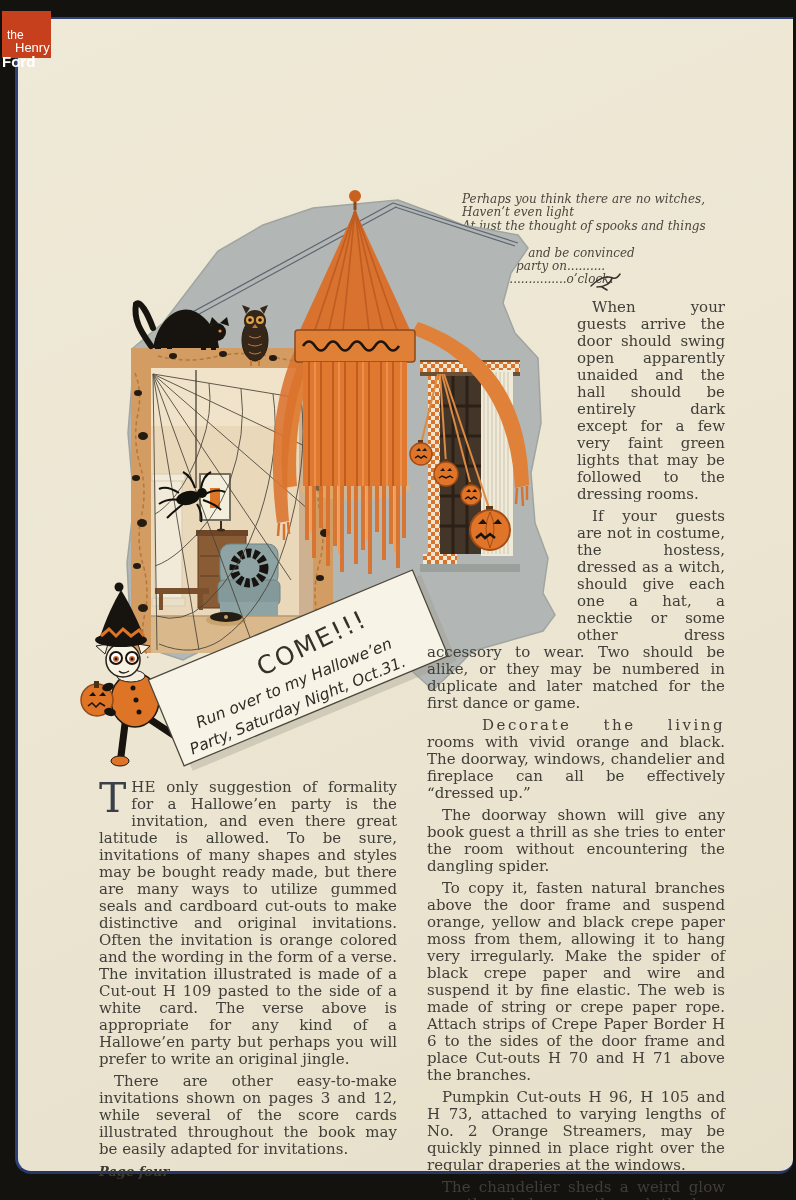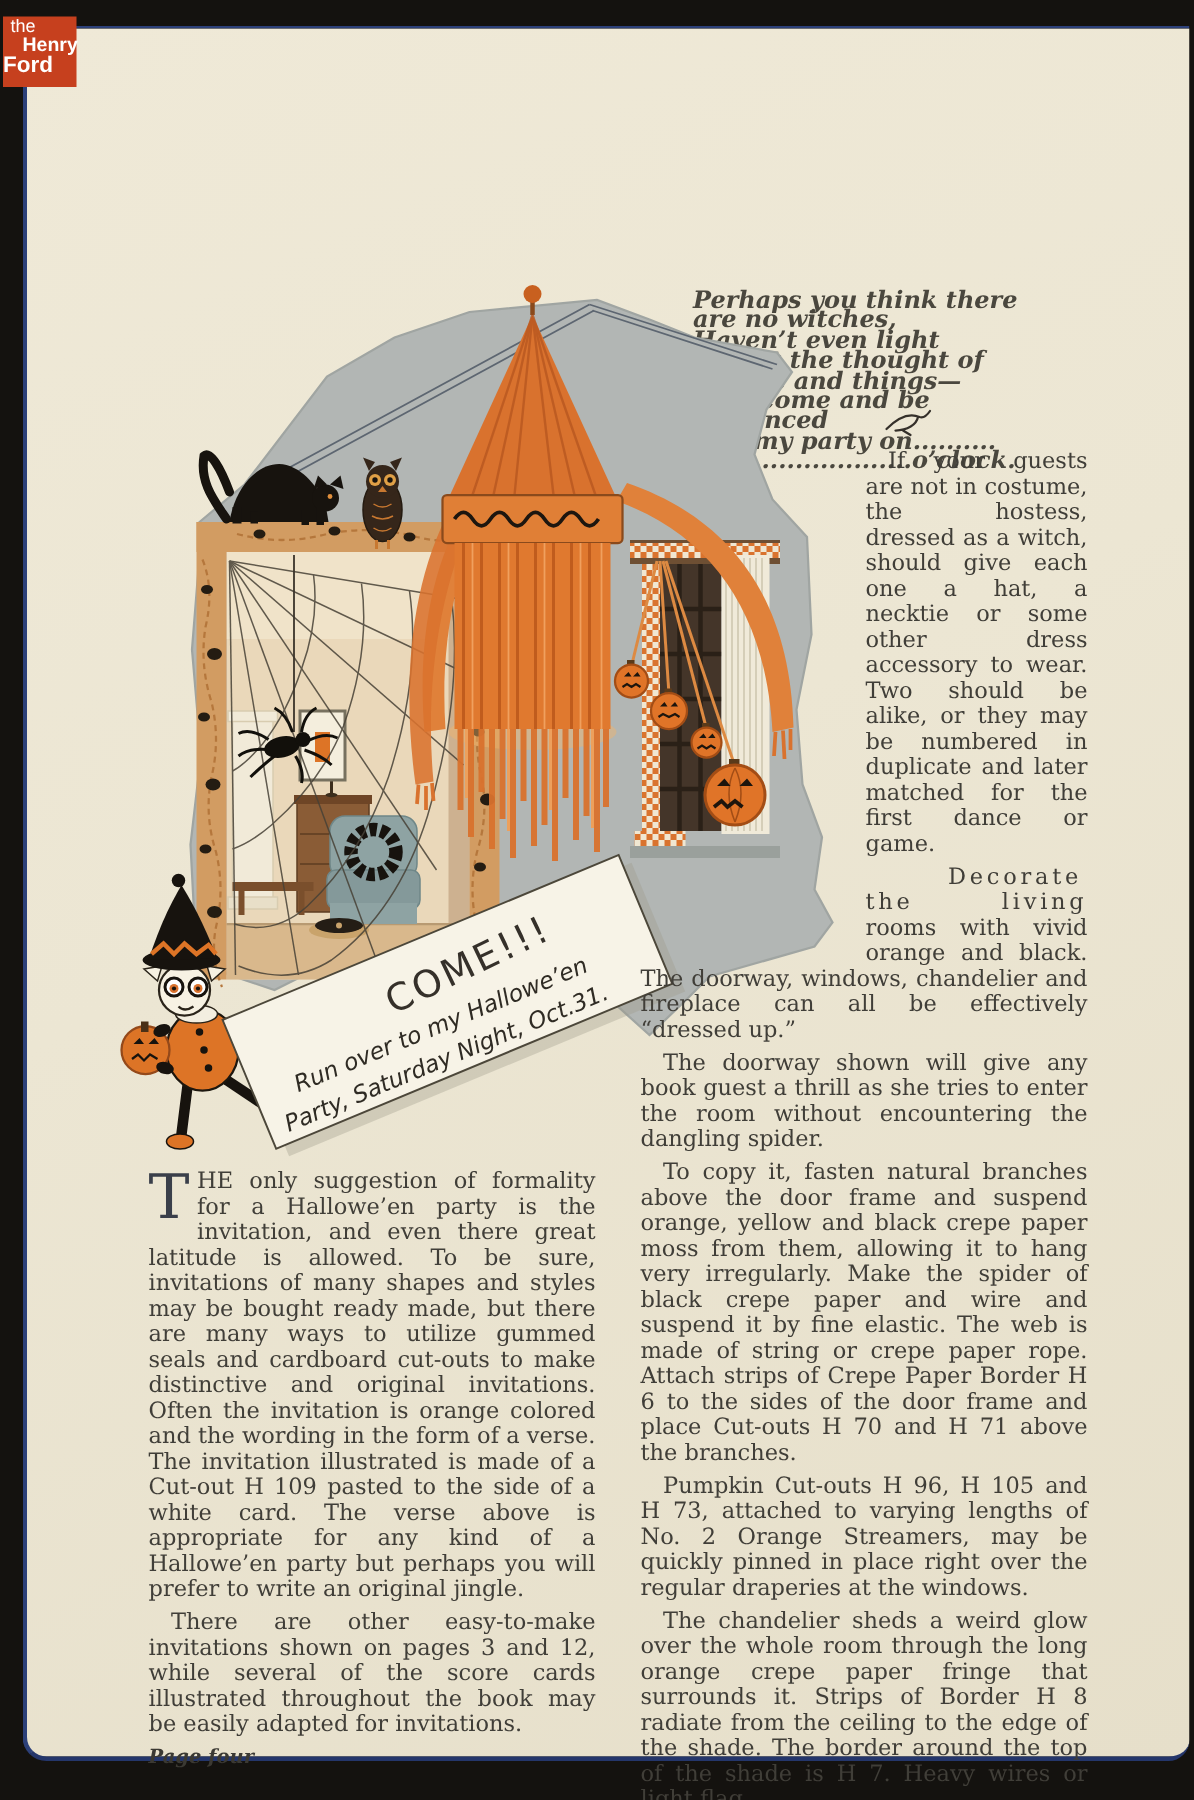--- a/index.html
+++ b/index.html
@@ -11,32 +11,32 @@
   .page{
     position:absolute;left:15px;top:17px;width:778px;height:1157px;
     background:linear-gradient(155deg,#efe9d7 0%,#ece6d3 45%,#e6dfca 100%);
     border-left:3px solid #2c4079;border-top:2px solid #2c4079;border-bottom:3px solid #24366b;
     border-radius:3px 0 14px 16px;
     box-sizing:border-box;
   }
   .logo{
     position:absolute;left:2px;top:11px;width:49px;height:47px;z-index:6;
     background:#c6401e;color:#fff;font-family:"Liberation Sans",sans-serif;
-    box-sizing:border-box;padding-top:1px;
+    box-sizing:border-box;padding-top:19px;
   }
   .logo .the{font-size:12px;line-height:11px;margin-left:5px;font-weight:normal;}
-  .logo .henry{font-size:13px;line-height:13px;margin-left:13px;font-weight:bold;}
+  .logo .henry{font-size:13px;line-height:13px;margin-left:13px;font-weight:normal;}
   .logo .ford{font-size:15px;line-height:16px;font-weight:bold;}
   .title{
     position:absolute;top:72px;left:0;width:748px;text-align:center;
     color:#39404d;font-size:27px;letter-spacing:5px;word-spacing:7px;line-height:41px;
   }
   .verse{
     position:absolute;left:444px;top:174px;width:248px;
-    font-style:italic;font-size:16px;line-height:13.4px;color:#4a473e;font-weight:bold;
+    font-style:italic;font-size:12px;line-height:13.4px;color:#4a473e;
   }
   .verse .ind{padding-left:15px;}
   .flourish{position:absolute;left:570px;top:253px;}
   .illo{position:absolute;left:45px;top:169px;}
   .col{position:absolute;color:#403e38;font-size:15px;line-height:17px;text-align:justify;}
   .col p{margin:0 0 5px 0;text-indent:15px;}
   #rightcol{left:409px;top:280px;width:298px;}
   #leftcol{left:81px;top:760px;width:298px;}
   .wrapshape{
     float:left;width:150px;height:340px;
@@ -395,20 +395,21 @@
       <rect x="4" y="6" width="286" height="93" fill="#9d9a8a" opacity="0.35"></rect>
       <rect x="-2" y="-2" width="286" height="93" fill="#f7f3e7" stroke="#4c473a" stroke-width="1.3"></rect>
       <text class="card-head" x="104" y="36" transform="rotate(-3 150 30)">COME!!!</text>
       <text class="card-line" x="26" y="62">Run over to my Hallowe’en</text>
       <text class="card-line" x="10" y="84">Party, Saturday Night, Oct.31.</text>
     </g>
   </svg>
 
   <div class="col" id="rightcol">
     <div class="wrapshape"></div>
+    <p>When your guests arrive the door should swing open apparently unaided and the hall should be entirely dark except for a few very faint green lights that may be followed to the dressing rooms.</p>
     <p>If your guests are not in costume, the hostess, dressed as a witch, should give each one a hat, a necktie or some other dress accessory to wear. Two should be alike, or they may be numbered in duplicate and later matched for the first dance or game.</p>
     <p><span class="spaced">Decorate the living</span> <span>rooms with vivid orange and black. The doorway, windows, chandelier and fireplace can all be effectively “dressed up.”</span></p>
     <p>The doorway shown will give any book guest a thrill as she tries to enter the room without encountering the dangling spider.</p>
     <p>To copy it, fasten natural branches above the door frame and suspend orange, yellow and black crepe paper moss from them, allowing it to hang very irregularly. Make the spider of black crepe paper and wire and suspend it by fine elastic. The web is made of string or crepe paper rope. Attach strips of Crepe Paper Border H 6 to the sides of the door frame and place Cut-outs H 70 and H 71 above the branches.</p>
     <p>Pumpkin Cut-outs H 96, H 105 and H 73, attached to varying lengths of No. 2 Orange Streamers, may be quickly pinned in place right over the regular draperies at the windows.</p>
     <p>The chandelier sheds a weird glow over the whole room through the long orange crepe paper fringe that surrounds it. Strips of Border H 8 radiate from the ceiling to the edge of the shade. The border around the top of the shade is H 7. Heavy wires or light flag</p>
   </div>
 
   <div class="col" id="leftcol">
     <p style="text-indent:0"><span class="dropcap">T</span><span>HE only suggestion of formality for a Hallowe’en party is the invitation, and even there great latitude is allowed. To be sure, invitations of many shapes and styles may be bought ready made, but there are many ways to utilize gummed seals and cardboard cut-outs to make distinctive and original invitations. Often the invitation is orange colored and the wording in the form of a verse. The invitation illustrated is made of a Cut-out H 109 pasted to the side of a white card. The verse above is appropriate for any kind of a Hallowe’en party but perhaps you will prefer to write an original jingle.</span></p>

